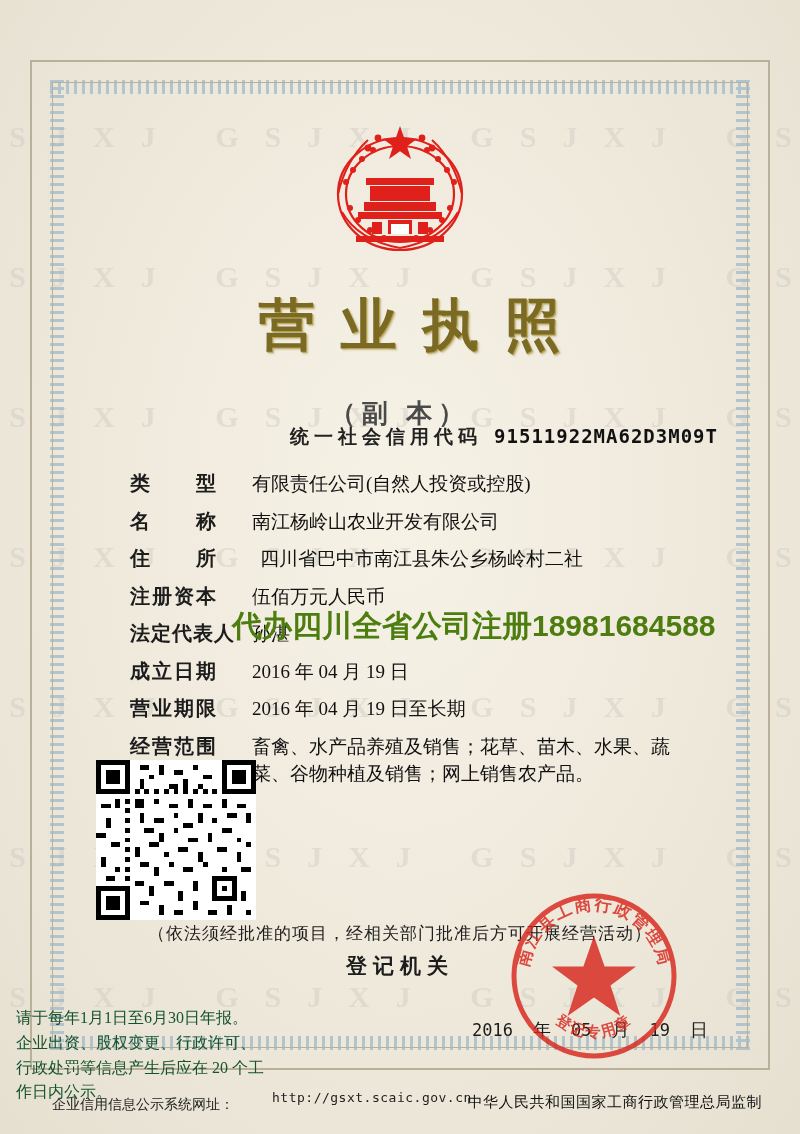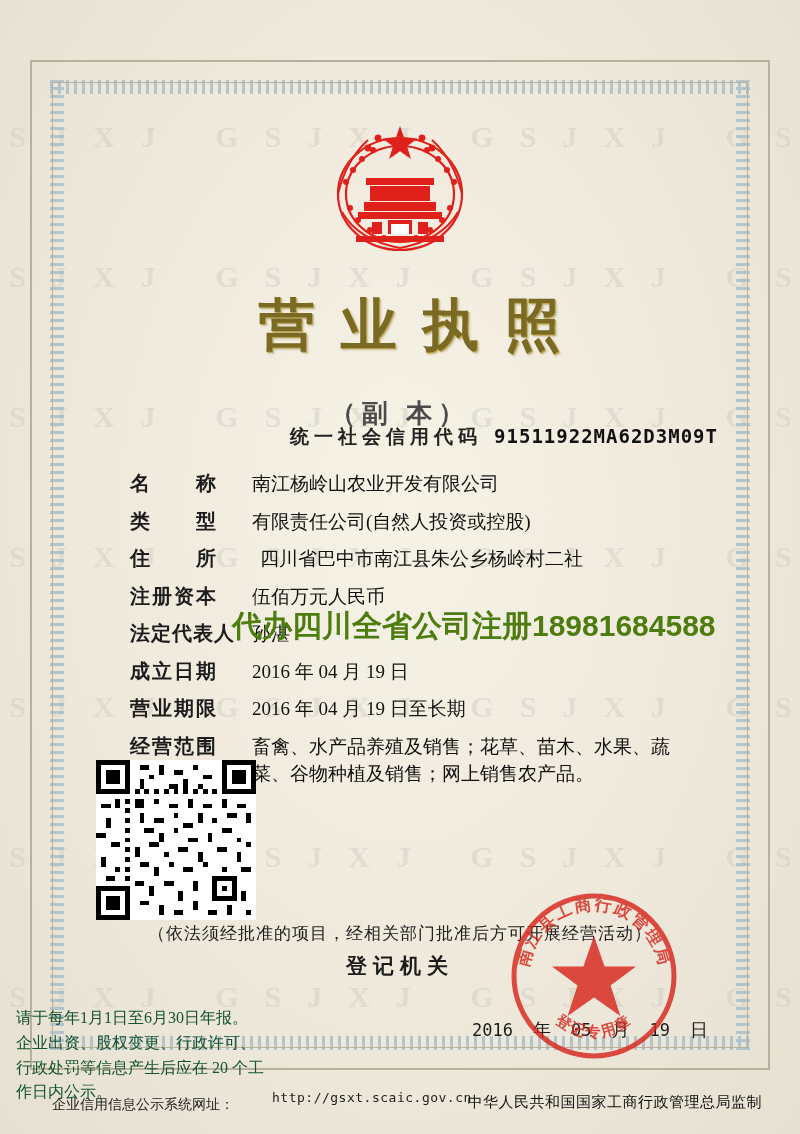--- a/index.html
+++ b/index.html
@@ -385,26 +385,26 @@
   <div class="title">营业执照</div>
   <div class="subtitle">（副 本）</div>
 
   <div class="code-line">
     <span class="code-label">统一社会信用代码</span>
     <span class="code-value">91511922MA62D3M09T</span>
   </div>
 
   <div class="fields">
     <div class="field-row">
+      <span class="field-label">类　　型</span>
+      <span class="field-value">有限责任公司(自然人投资或控股)</span>
+    </div>
+    <div class="field-row">
       <span class="field-label">名　　称</span>
       <span class="field-value">南江杨岭山农业开发有限公司</span>
-    </div>
-    <div class="field-row">
-      <span class="field-label">类　　型</span>
-      <span class="field-value">有限责任公司(自然人投资或控股)</span>
     </div>
     <div class="field-row">
       <span class="field-label">住　　所</span>
       <span class="field-value indent">四川省巴中市南江县朱公乡杨岭村二社</span>
     </div>
     <div class="field-row">
       <span class="field-label">注册资本</span>
       <span class="field-value">伍佰万元人民币</span>
     </div>
     <div class="field-row">

